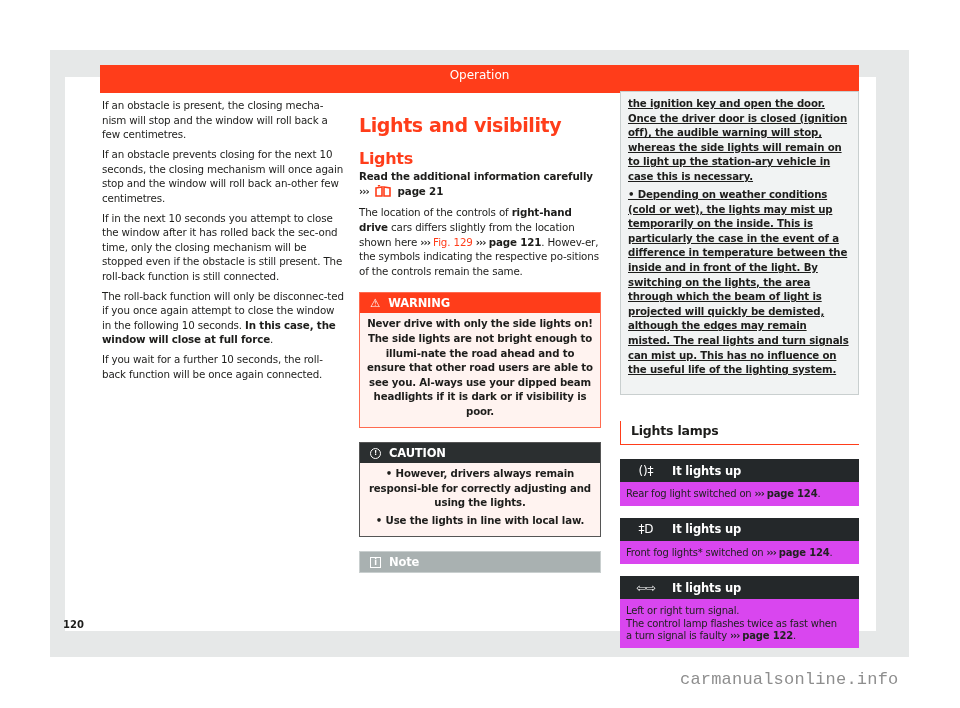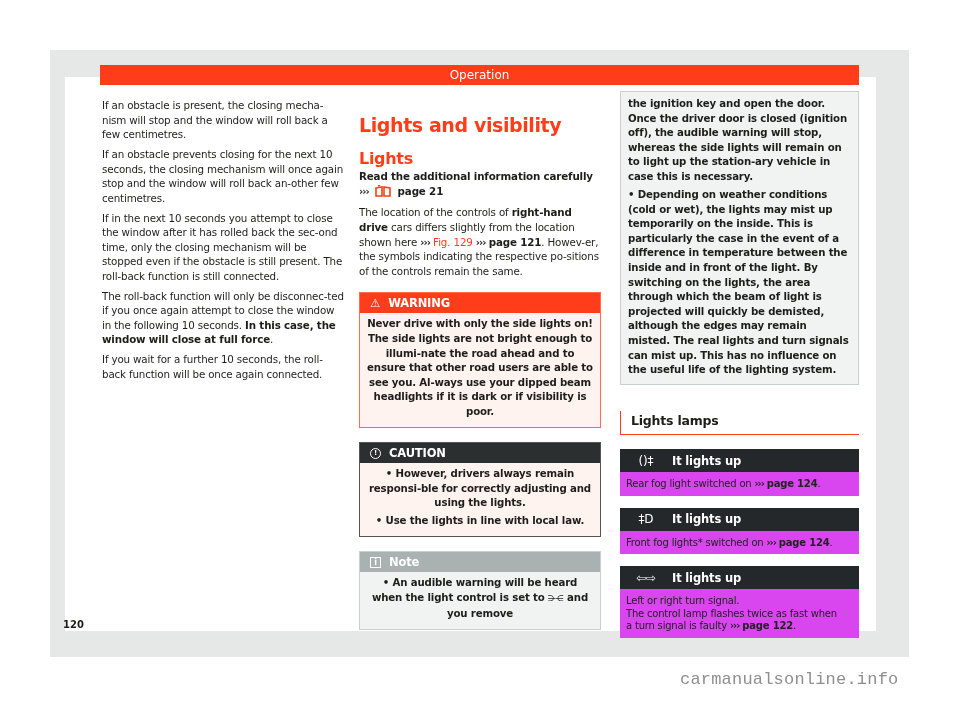--- a/index.html
+++ b/index.html
@@ -1,21 +1,21 @@
 <!DOCTYPE html>
 <html><head>
 <meta charset="utf-8">
 <style>
   * { box-sizing: border-box; margin: 0; padding: 0; }
   html, body { width: 960px; height: 708px; background: #ffffff; overflow: hidden; }
   body { position: relative; font-family: "DejaVu Sans", sans-serif; color: #1d1d1b; }
 
   .outer { position: absolute; left: 50px; top: 50px; width: 859px; height: 607px; background: #e6e8e8; }
   .page { position: absolute; left: 65px; top: 77px; width: 811px; height: 554px; background: #ffffff; }
-  .header-bar { position: absolute; left: 100px; top: 65px; width: 759px; height: 20px; background: #ff3d1a;
+  .header-bar { position: absolute; left: 100px; top: 65px; width: 759px; height: 28px; background: #ff3d1a;
     color: #fff; font-size: 12px; text-align: center; line-height: 20px; }
 
   .col { position: absolute; top: 98px; font-size: 10.3px; line-height: 14.6px; letter-spacing: -0.15px; }
   .col1 { left: 102px; width: 244px; }
   .col2 { left: 359px; width: 242px; }
   .col3 { left: 620px; width: 239px; }
 
   .col p { margin-bottom: 5.2px; }
   b { font-weight: bold; }
   .red { color: #ff3d1a; }
@@ -31,21 +31,21 @@
   .box .bb { padding: 4px 6px 4px 6px; font-weight: bold; text-align: center; }
   .box .bb p { margin-bottom: 3.5px; }
 
   .warn { border-color: #ff6a4f; background: #fff3f0; margin-top: 14px; }
   .warn .bh { background: #ff3d1a; }
   .caution { border-color: #555; background: #fff3f0; margin-top: 14px; }
   .caution .bh { background: #2b2f30; }
   .note { border-color: #c9cfcf; background: #f1f3f3; margin-top: 14px; }
   .note .bh { background: #a9b1b1; }
 
-  .note-cont { border: 1px solid #c9cfcf; background: #f1f3f3; padding: 5px 7px 6px 7px; font-weight: bold; font-size: 10.2px; line-height: 14.6px; margin-top: -2px; }
+  .note-cont { border: 1px solid #c9cfcf; background: #f1f3f3; padding: 5px 7px 16px 7px; font-weight: bold; font-size: 10.2px; line-height: 14.6px; margin-top: -2px; text-decoration: underline; }
   .note-cont p { margin-bottom: 3.5px; }
 
   h3.ctrl { border-left: 1.5px solid #ff3d1a; border-bottom: 1.5px solid #ff3d1a; font-size: 12.5px; font-weight: bold;
     padding: 3px 0 6px 10px; margin-top: 26px; margin-bottom: 14px; letter-spacing: -0.2px; }
 
   .lamp { margin-bottom: 12px; }
   .lamp .lh { background: #24282a; color: #fff; height: 23px; display: flex; align-items: center; font-size: 11.5px; font-weight: bold; }
   .lamp .lh .ic { width: 52px; text-align: center; font-size: 12px; font-weight: normal; }
   .lamp .lb { background: #d946ef; font-size: 10px; line-height: 12.5px; padding: 6px 20px 5px 6px; color: #222; letter-spacing: -0.2px; }
 
@@ -111,25 +111,20 @@
       <p>• However, drivers always remain responsi-ble for correctly adjusting and using the lights.</p>
       <p>• Use the lights in line with local law.</p>
     </div>
   </div>
 
   <div class="box note">
     <div class="bh">
       <span style="display:inline-block;width:11px;height:11px;border:1.2px solid #fff;font-size:8px;line-height:9px;text-align:center;">i</span>
       <span>Note</span>
     </div>
-    <div class="bb">
-      <p>
-        <span>• An audible warning will be heard when the light control is set to </span><span style="font-weight:normal;font-size:8px;">⋺⋲</span><span> and you remove</span>
-      </p>
-    </div>
   </div>
 </div>
 
 <div class="col col3" style="top:93px;">
   <div class="note-cont">
     <p>the ignition key and open the door. Once the driver door is closed (ignition off), the audible warning will stop, whereas the side lights will remain on to light up the station-ary vehicle in case this is necessary.</p>
     <p style="margin-bottom:0;">• Depending on weather conditions (cold or wet), the lights may mist up temporarily on the inside. This is particularly the case in the event of a difference in temperature between the inside and in front of the light. By switching on the lights, the area through which the beam of light is projected will quickly be demisted, although the edges may remain misted. The real lights and turn signals can mist up. This has no influence on the useful life of the lighting system.</p>
   </div>
 
   <h3 class="ctrl">Lights lamps</h3>

